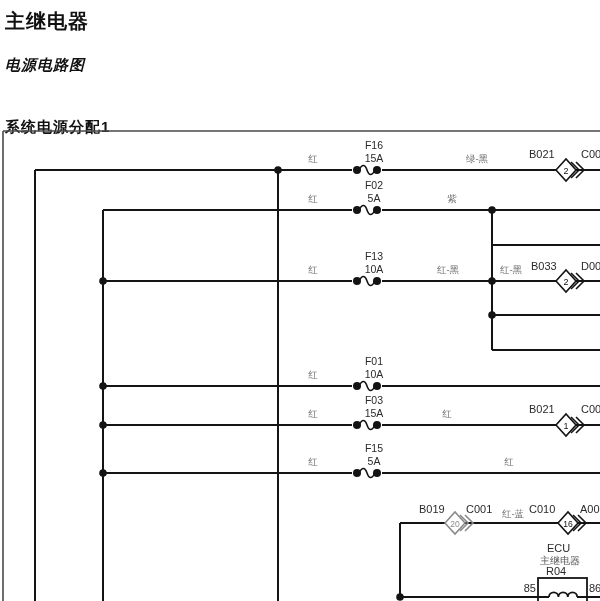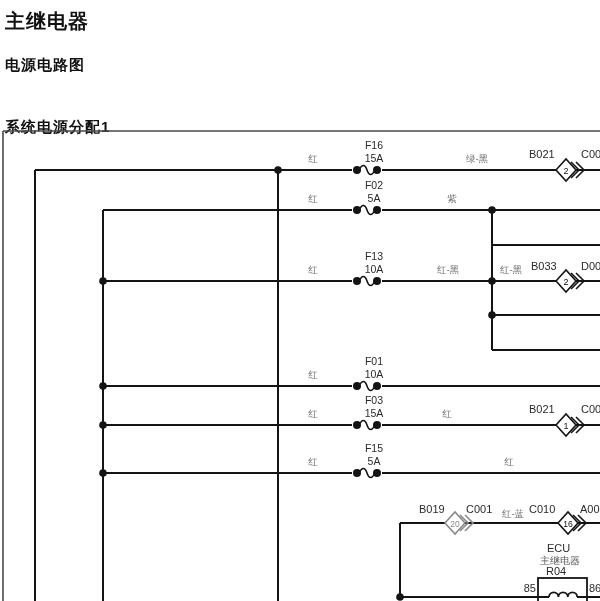--- a/index.html
+++ b/index.html
@@ -2,21 +2,21 @@
 <html><head>
 <meta charset="utf-8">
 <style>
   html,body{margin:0;padding:0;background:#ffffff;}
   #stage{
     position:relative;width:600px;height:601px;overflow:hidden;background:#ffffff;
     font-family:"Liberation Sans","DejaVu Sans",sans-serif;color:#111;
   }
   .title-block{position:absolute;left:5px;top:0;width:590px;}
   .t1{position:absolute;left:0;top:8px;font-size:20px;font-weight:bold;letter-spacing:1px;white-space:nowrap;}
-  .t2{position:absolute;left:0;top:56px;font-size:15px;font-weight:bold;letter-spacing:1px;white-space:nowrap;}
+  .t2{position:absolute;left:0;top:56px;font-size:15px;font-weight:bold;letter-spacing:1px;white-space:nowrap;font-style:italic;}
   .t3{position:absolute;left:0;top:96px;font-size:15px;font-weight:bold;letter-spacing:1px;white-space:nowrap;margin-top:22px;}
   svg{position:absolute;left:0;top:0;}
   svg text{font-family:"Liberation Sans","DejaVu Sans",sans-serif;}
   .t-fuse{font-size:10.5px;fill:#2a2a2a;text-anchor:middle;}
   .t-wire{font-size:9.5px;fill:#6e6e6e;text-anchor:middle;}
   .t-conn{font-size:11px;fill:#2a2a2a;}
   .t-pin{font-size:9px;fill:#111;text-anchor:middle;}
   .t-pin-sm{font-size:8.5px;text-anchor:middle;}
   .t-relay{font-size:11px;fill:#2a2a2a;}
   .t-relay-cn{font-size:10px;fill:#555;}

